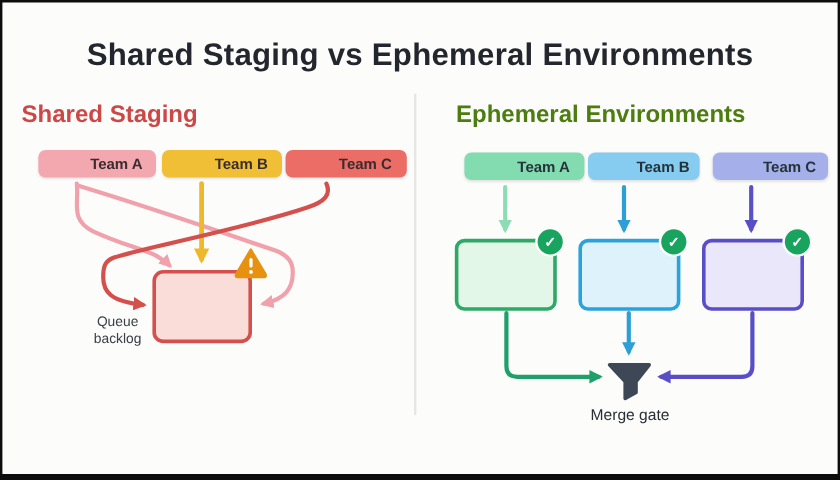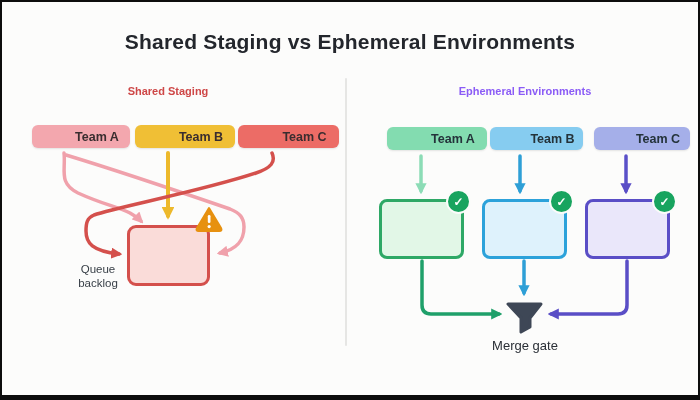--- a/index.html
+++ b/index.html
@@ -3,26 +3,26 @@
 <meta charset="utf-8">
 <style>
   html,body{margin:0;padding:0;background:#e9e9e9;}
   .canvas{
     position:relative;width:700px;height:400px;box-sizing:border-box;
     background:#fcfcfb;border:2px solid #0d0d0d;border-bottom-width:5px;
     font-family:"Liberation Sans",sans-serif;overflow:hidden;
   }
   .title{
     position:absolute;top:28px;left:0;right:0;text-align:center;
-    font-size:21px;font-weight:700;color:#23262c;letter-spacing:.2px;
+    font-size:26px;font-weight:700;color:#23262c;letter-spacing:.2px;
   }
   .divider{position:absolute;left:343px;top:76px;width:2px;height:268px;background:#e6e6e4;border-radius:2px;}
-  .panel-heading{position:absolute;top:83px;text-align:center;font-size:11px;font-weight:700;}
+  .panel-heading{position:absolute;top:83px;text-align:left;font-size:20px;font-weight:700;}
   .panel-heading.left{left:16px;width:300px;color:#ce4747;}
-  .panel-heading.right{left:378px;width:290px;color:#8b5cf6;}
+  .panel-heading.right{left:378px;width:290px;color:#4d7c0f;}
   .chip{
     position:absolute;height:23px;border-radius:6px;display:flex;align-items:center;justify-content:center;
     font-size:12.5px;font-weight:700;box-shadow:0 1px 2px rgba(0,0,0,.10);padding-left:32px;
   }
   .chip.l{top:123px;color:#3a2d2f;}
   .chip.r{top:125px;color:#24333a;}
   .staging-box{
     position:absolute;left:125px;top:223px;width:83px;height:61px;box-sizing:border-box;
     border:3px solid #d4504c;border-radius:9px;background:#fadcd9;
   }

